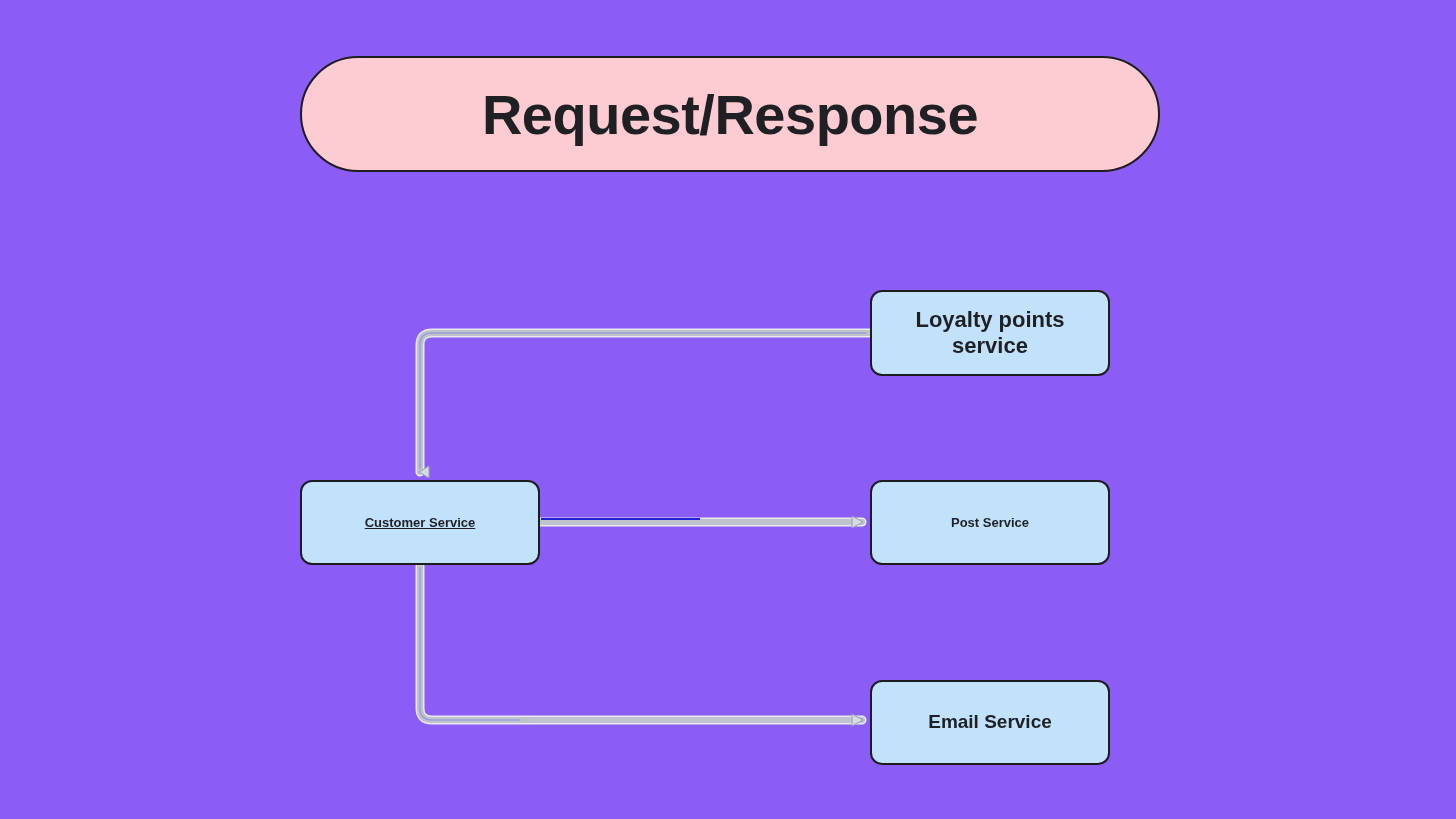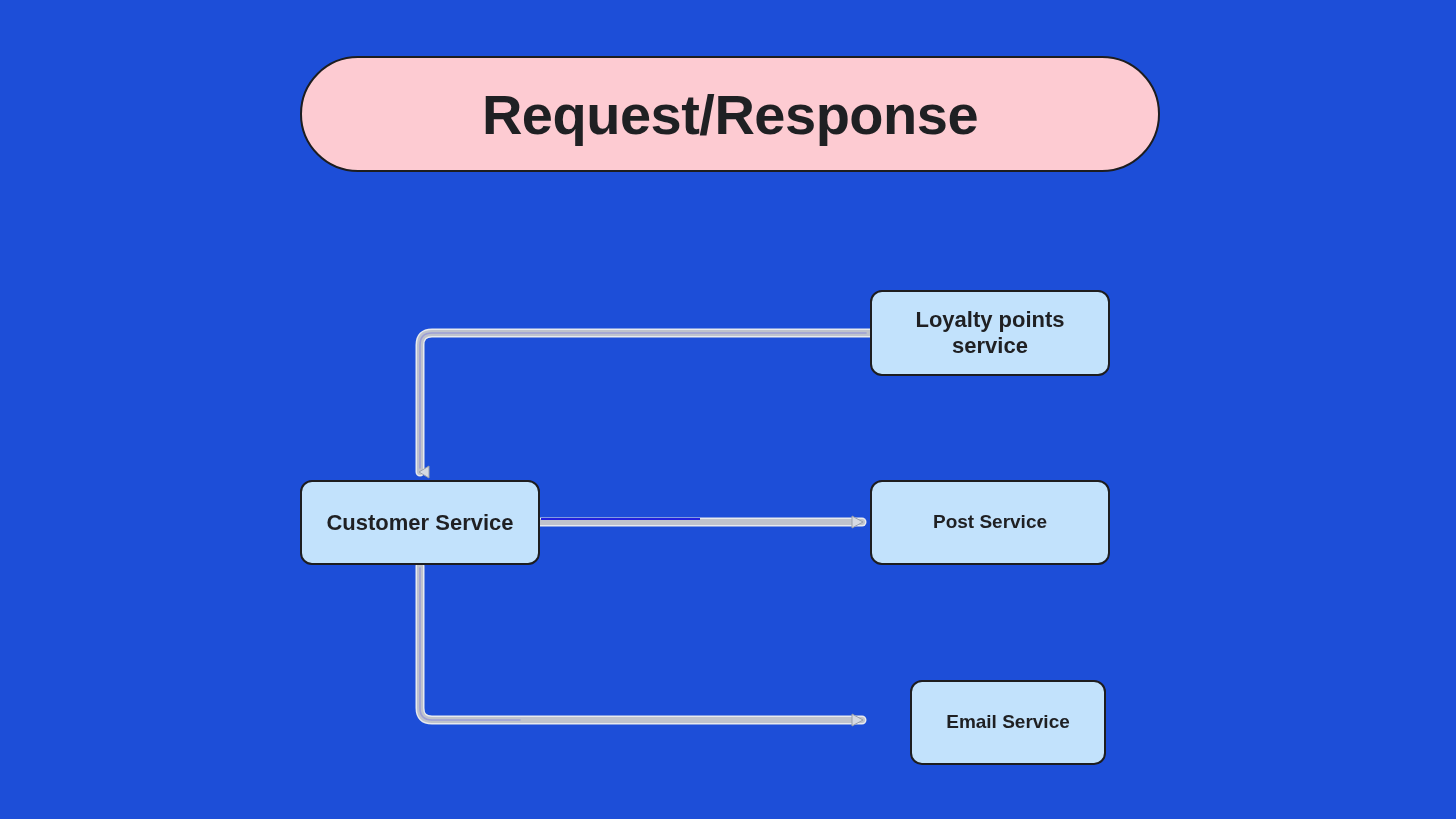--- a/index.html
+++ b/index.html
@@ -10,21 +10,21 @@
   body {
     width: 1456px;
     height: 819px;
     overflow: hidden;
     font-family: "Liberation Sans", sans-serif;
   }
   #canvas {
     position: relative;
     width: 1456px;
     height: 819px;
-    background: #1d4ed8;
+    background: #8b5cf6;
   }
   
   .title-pill {
     position: absolute;
     left: 300px;
     top: 56px;
     width: 860px;
     height: 116px;
     background: #FDCBD2;
     border: 2px solid #1d1d1f;
@@ -68,36 +68,35 @@
     width: 240px;
     height: 86px;
   }
   #node-loyalty .node-label { font-size: 22px; }
   #node-post {
     left: 870px;
     top: 480px;
     width: 240px;
     height: 85px;
   }
-  #node-post .node-label { font-size: 19px; }
+  #node-post .node-label { font-size: 13px; }
   #node-email {
     left: 870px;
     top: 680px;
-    width: 196px;
+    width: 240px;
     height: 85px;
-    margin-left: 40px;
   }
   #node-email .node-label { font-size: 19px; }
   #node-customer {
     left: 300px;
     top: 480px;
     width: 240px;
     height: 85px;
   }
-  #node-customer .node-label { font-size: 22px; }
+  #node-customer .node-label { font-size: 13px; text-decoration: underline; }
 
   
   #connectors {
     position: absolute;
     left: 0;
     top: 0;
     width: 1456px;
     height: 819px;
     z-index: 2;
   }

